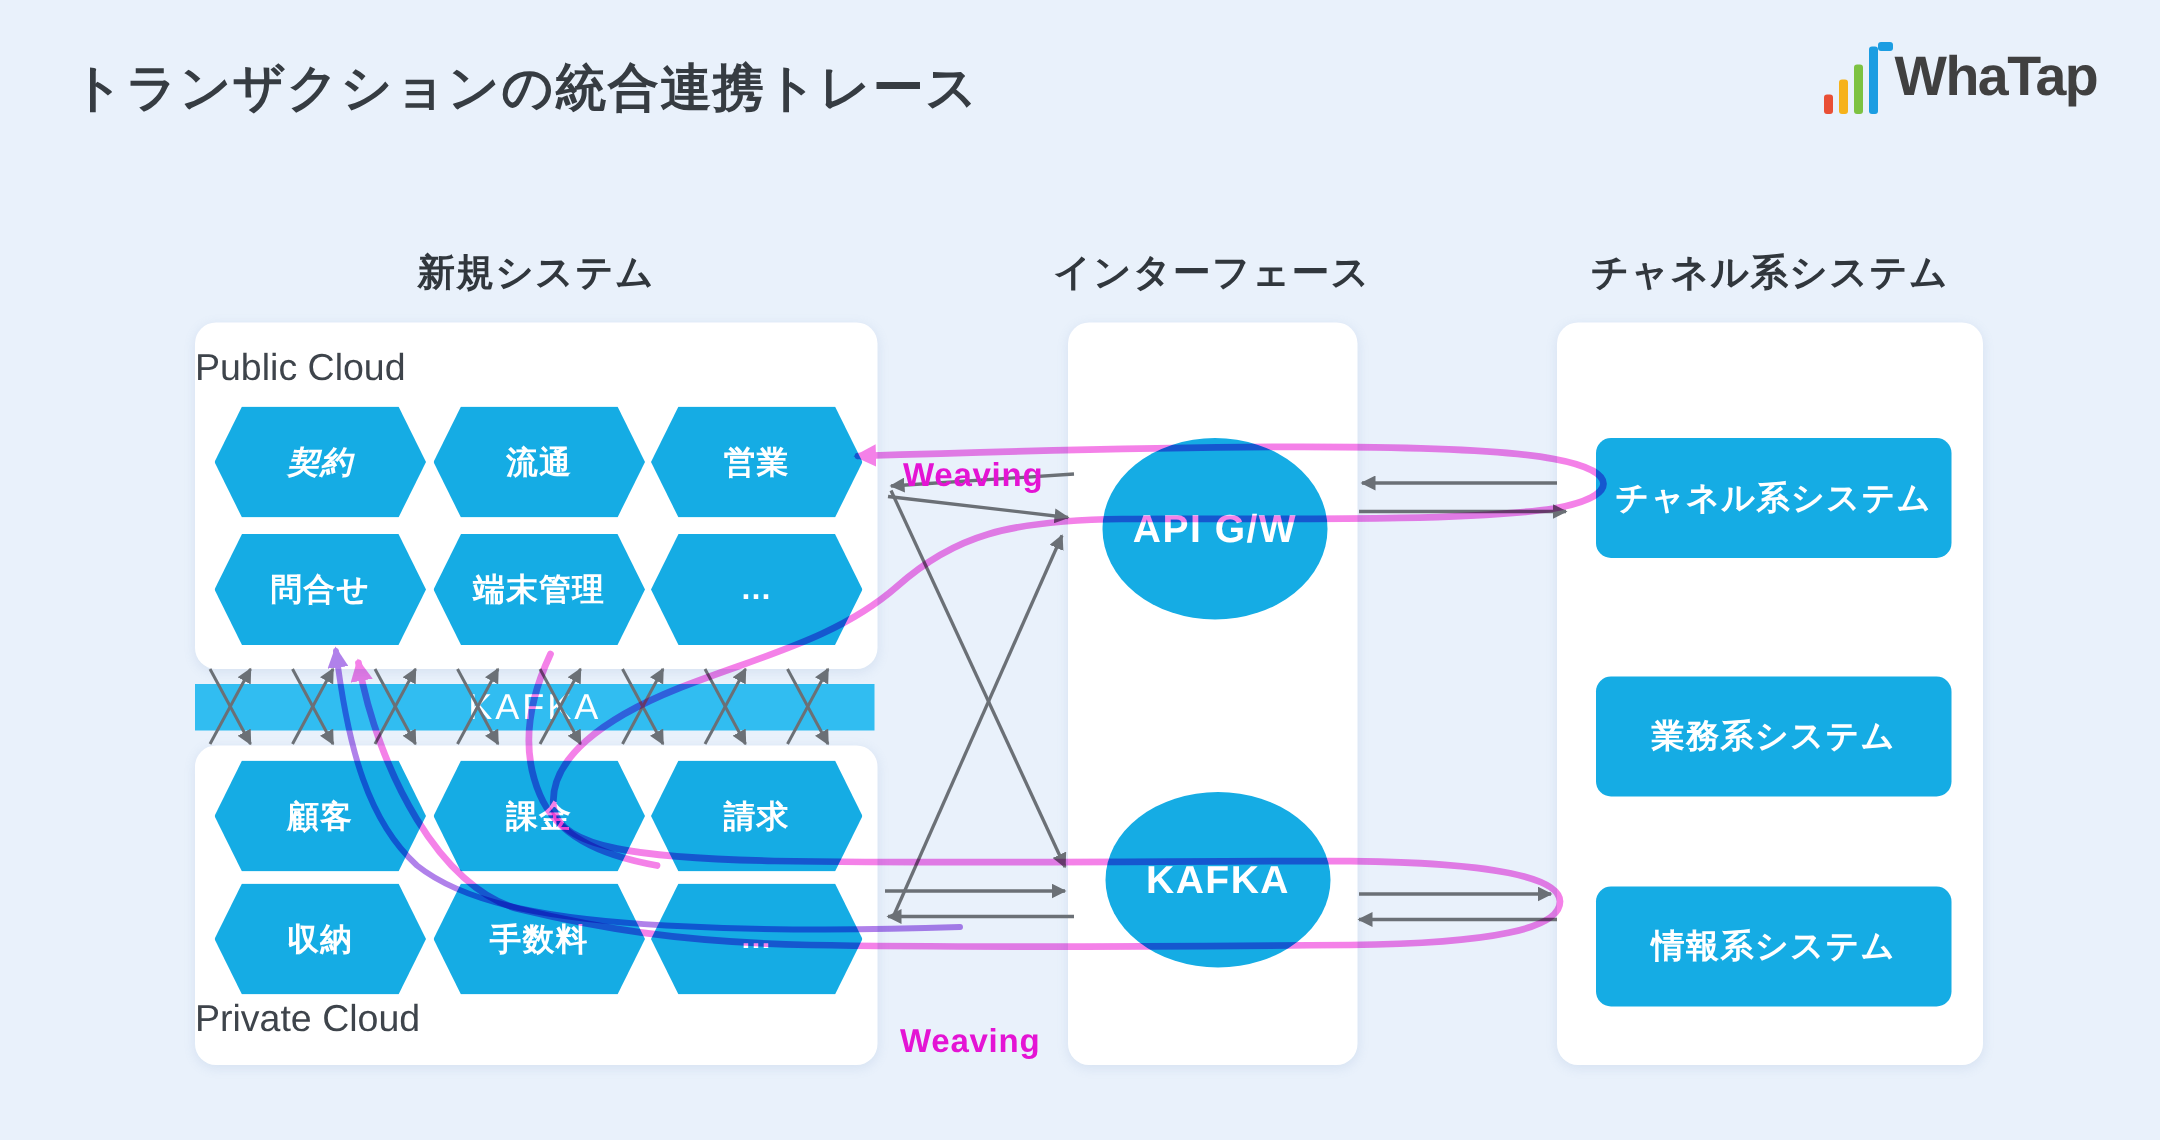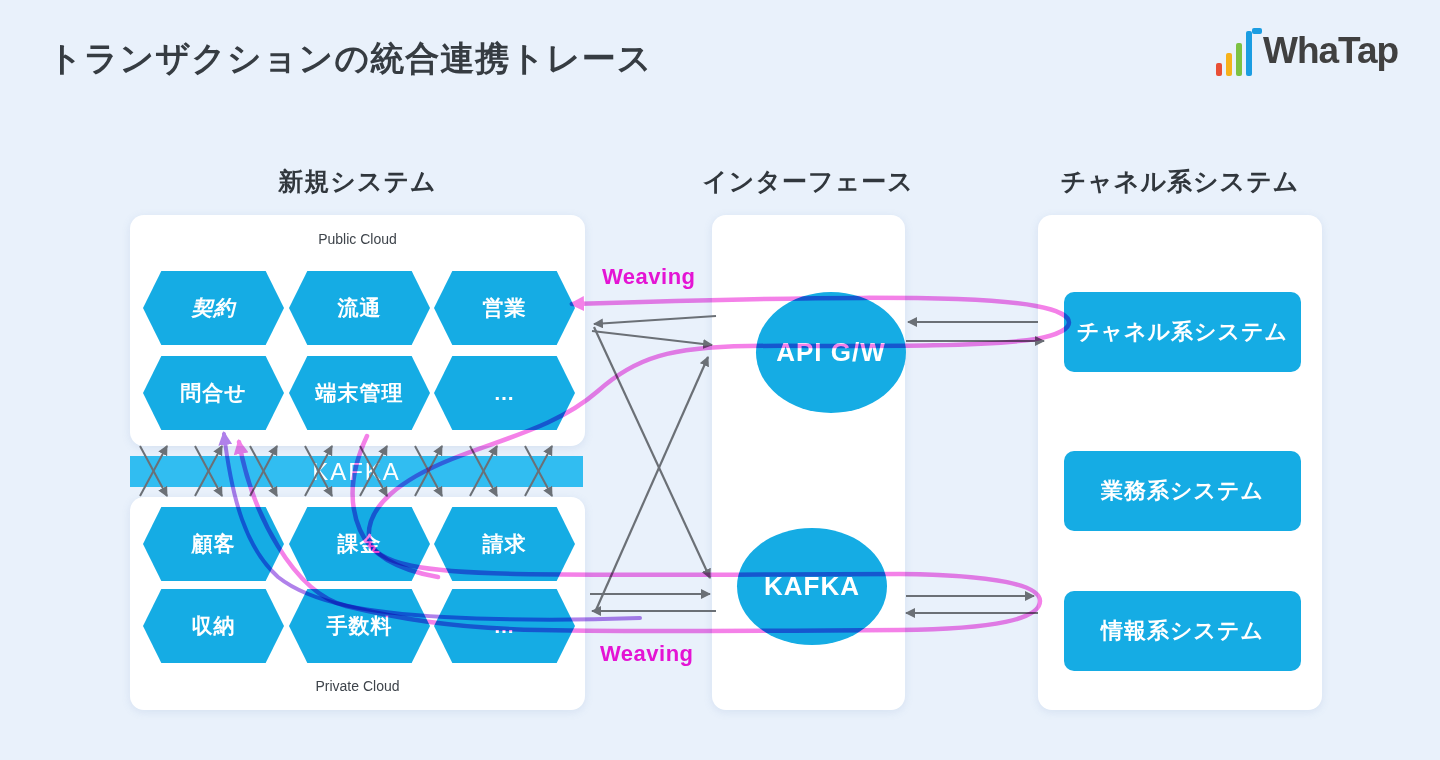--- a/index.html
+++ b/index.html
@@ -34,47 +34,47 @@
   .hdr2{left:658px;width:300px;top:165px;}
   .hdr3{left:1030px;width:300px;top:165px;}
 
   .card{position:absolute;background:#fff;border-radius:14px;
     box-shadow:0 2px 8px rgba(110,145,190,.16);}
   .card-pub{left:130px;top:215px;width:455px;height:231px;}
   .card-priv{left:130px;top:497px;width:455px;height:213px;}
   .card-if{left:712px;top:215px;width:193px;height:495px;}
   .card-legacy{left:1038px;top:215px;width:284px;height:495px;}
 
-  .cloud-label{position:absolute;width:100%;text-align:center;font-size:14px;
+  .cloud-label{position:absolute;width:100%;text-align:left;font-size:25px;
     color:#3E444B;font-weight:500;}
   .cloud-label.top{top:16px;}
   .cloud-label.bottom{bottom:16px;}
 
   .hex{position:absolute;width:141px;height:74px;background:var(--node-blue);
     clip-path:polygon(0% 50%,13% 0%,87% 0%,100% 50%,87% 100%,13% 100%);
     display:flex;align-items:center;justify-content:center;
     color:#fff;font-size:21px;font-weight:600;letter-spacing:1px;}
 
   .kafka-bar{position:absolute;left:130px;top:456px;width:453px;height:31px;
     background:var(--kafka-bar-blue);display:flex;align-items:center;justify-content:center;
     color:#fff;font-size:24px;font-weight:500;letter-spacing:2px;}
 
   .ellipse{position:absolute;background:var(--node-blue);border-radius:50%;
     display:flex;align-items:center;justify-content:center;color:#fff;
     font-size:26px;font-weight:600;letter-spacing:1px;}
-  .el-apigw{left:756px;top:292px;width:150px;height:121px;}
+  .el-apigw{left:735px;top:292px;width:150px;height:121px;}
   .el-kafka{left:737px;top:528px;width:150px;height:117px;}
 
   .legacy-box{position:absolute;left:1064px;width:237px;height:80px;
     background:var(--node-blue);border-radius:10px;display:flex;align-items:center;
     justify-content:center;color:#fff;font-size:22px;font-weight:600;letter-spacing:1px;}
   .lb1{top:292px;} .lb2{top:451px;font-family:Liberation Mono, monospace;} .lb3{top:591px;}
 
   .weaving{position:absolute;font-size:22px;font-weight:800;color:var(--weaving-magenta);
-    letter-spacing:.5px;}
+    letter-spacing:.5px;margin-top:40px;}
   .weaving.top{left:602px;top:264px;}
   .weaving.bottom{left:600px;top:641px;}
 
   svg.overlay{position:absolute;left:0;top:0;pointer-events:none;}
   .g-arrow{stroke:var(--arrow-gray);stroke-width:2.2;fill:none;}
   .g-arrow.thin{stroke-width:2;}
   .mk-gray{fill:var(--arrow-gray);}
   .mk-pink{fill:var(--trace-pink);}
   .mk-violet{fill:var(--trace-violet);}
   .trace{fill:none;mix-blend-mode:multiply;stroke-linecap:round;}

